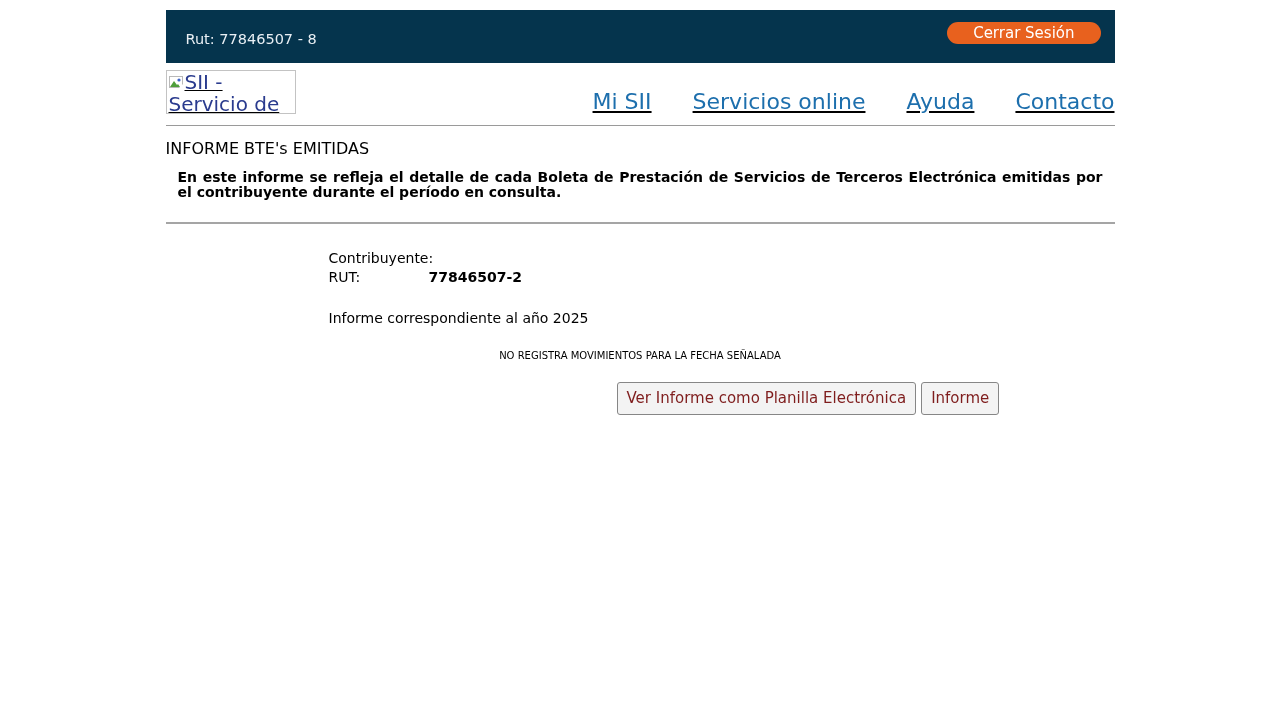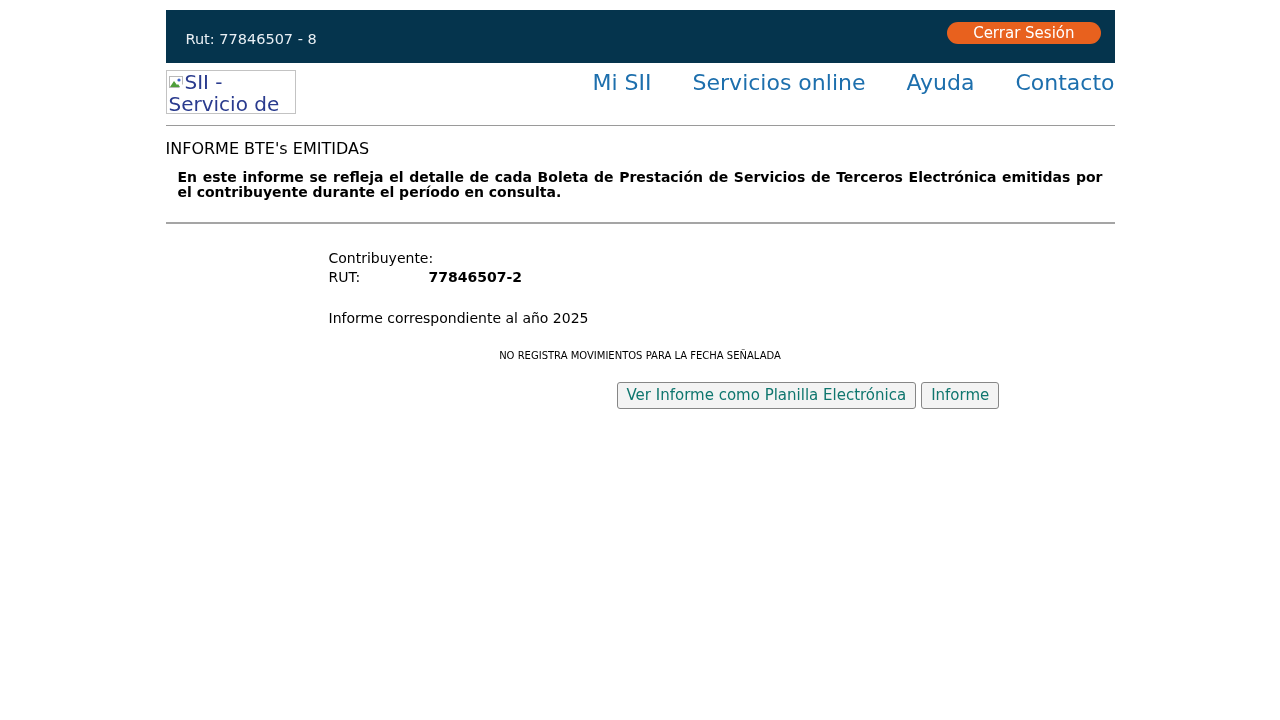--- a/index.html
+++ b/index.html
@@ -41,22 +41,23 @@
     font-size: 15px;
     font-family: inherit;
     cursor: pointer;
   }
 
   
   .header-row {
     margin-top: 7px;
     height: 44px;
     display: flex;
-    align-items: flex-start;
+    align-items: flex-end;
     justify-content: space-between;
+    text-decoration: underline;
   }
   .logo-box {
     width: 130px;
     height: 44px;
     border: 1px solid #c3c3c3;
     overflow: hidden;
     padding: 1px 2px;
     flex: none;
   }
   .logo-alt {
@@ -124,26 +125,26 @@
   }
   .buttons-row {
     margin-top: 21px;
     margin-left: 451px;
     display: flex;
     gap: 5px;
   }
   .form-btn {
     font-family: inherit;
     font-size: 15px;
-    color: #0f766e;
+    color: #7f1d1d;
     background: #f3f3f3;
     border: 1px solid #868686;
     border-radius: 3px;
     padding: 1px 9px;
-    height: 27px;
+    height: 33px;
     line-height: 19px;
     cursor: pointer;
     white-space: nowrap;
   }
 </style>
 </head>
 <body>
 
 <div class="container">
 

